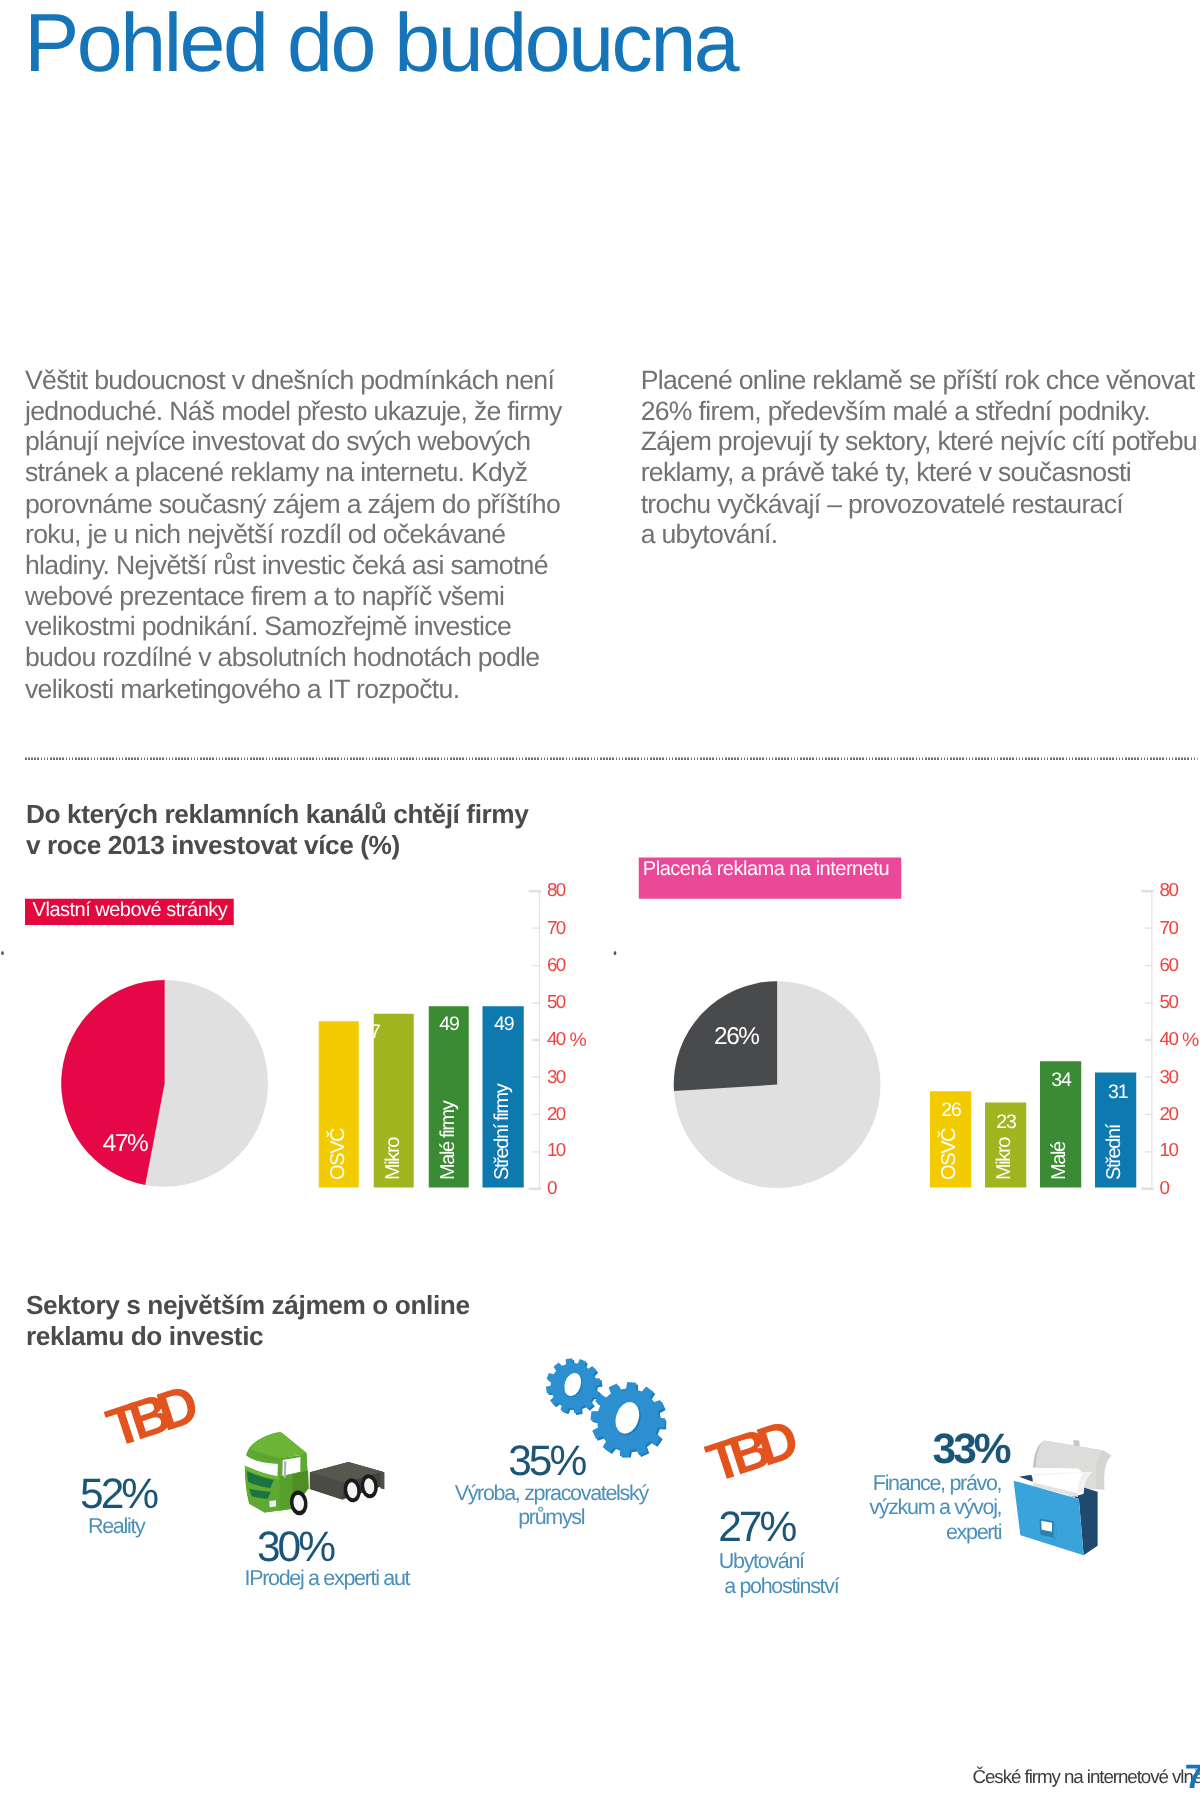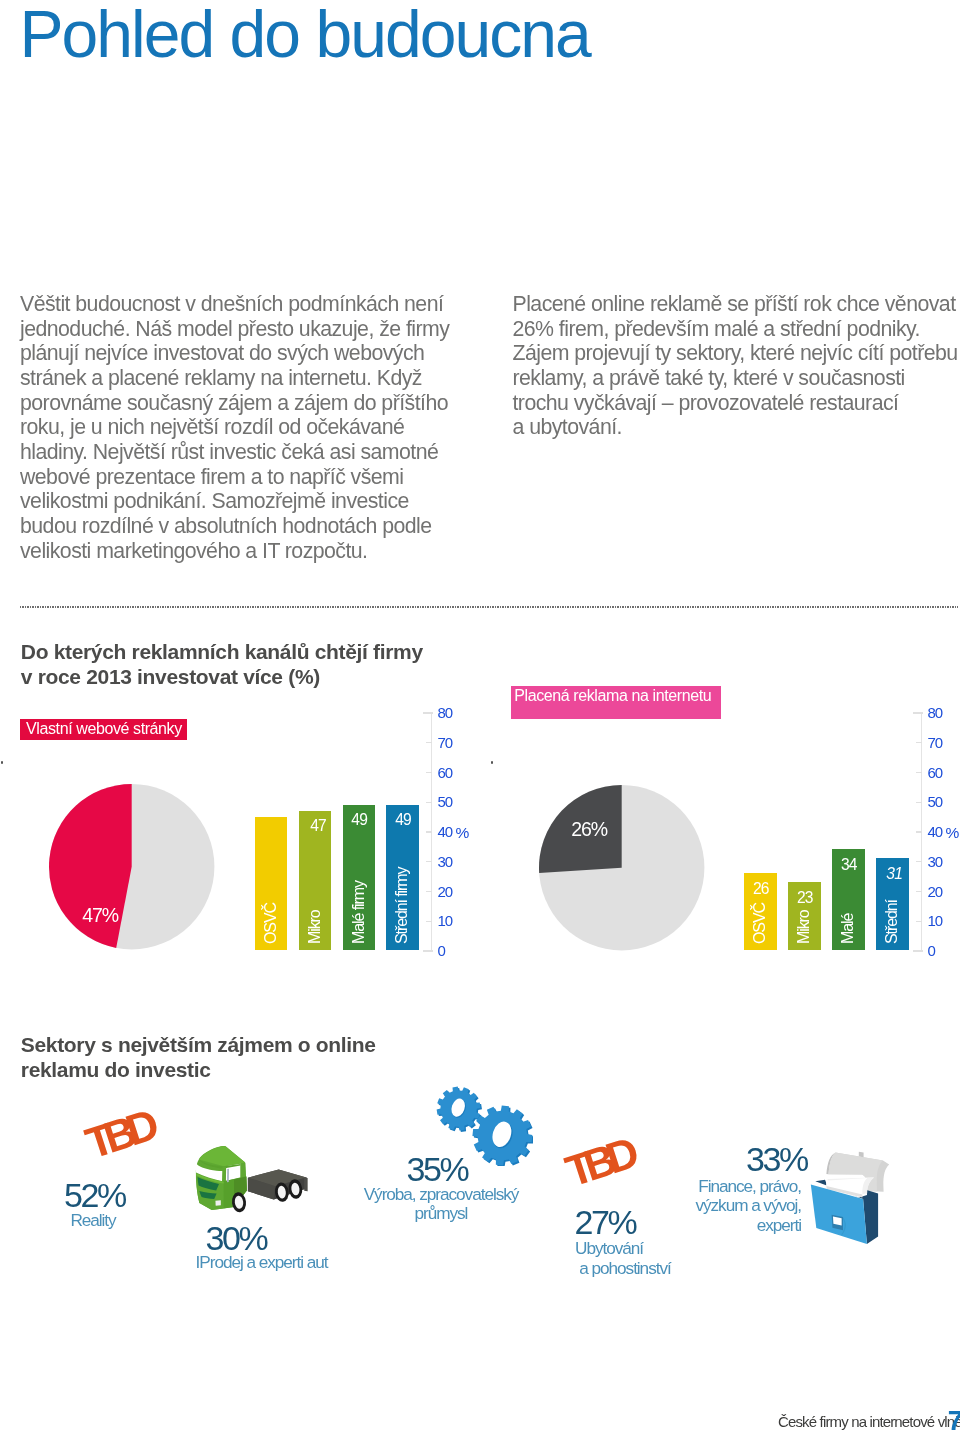--- a/index.html
+++ b/index.html
@@ -26,21 +26,21 @@
 
   
   .chip{position:absolute;color:#fff;font-size:16px;line-height:20.3px;
         letter-spacing:-0.4px;white-space:nowrap;box-sizing:border-box;text-align:left;}
   .pieWrap{position:absolute;}
   .pieWrap svg{display:block;}
   .pieLabel{position:absolute;color:#fff;font-size:19.5px;line-height:20px;
             letter-spacing:-1.1px;white-space:nowrap;}
   .axisline{position:absolute;width:1.2px;background:#E4E4E4;}
   .tick{position:absolute;height:1.2px;background:#E0E0E0;}
-  .tlab{position:absolute;font-size:15px;color:#1d4ed8;line-height:16px;
+  .tlab{position:absolute;font-size:15px;color:#ef4444;line-height:16px;
         letter-spacing:-1.2px;white-space:nowrap;}
   .bar{position:absolute;}
   .barval{position:absolute;color:#fff;font-size:15.6px;line-height:16px;
           letter-spacing:-0.9px;white-space:nowrap;text-align:center;text-indent:0.9px;}
   .barcat{position:absolute;color:#fff;font-size:16px;line-height:16px;letter-spacing:-1.1px;
           white-space:nowrap;transform-origin:left top;transform:rotate(-90deg);}
   .dotmark{position:absolute;width:2.5px;height:3px;background:#555;border-radius:1px;}
 
   
   .big{position:absolute;font-size:34px;line-height:34px;color:#1B5578;
@@ -122,21 +122,21 @@
       <div class="tlab" style="left:437.5px;top:764.70px;">60</div>
       <div class="tick" style="left:426.10px;top:742.15px;width:6.4px;"></div>
       <div class="tlab" style="left:437.5px;top:734.95px;">70</div>
       <div class="tick" style="left:422.50px;top:712.40px;width:10px;"></div>
       <div class="tlab" style="left:437.5px;top:705.20px;">80</div>
       <div class="tlab" style="left:455.5px;top:824.80px;font-size:15.5px;letter-spacing:0px;">%</div>
       <div class="bar" style="left:254.70px;top:816.52px;width:32.4px;height:133.88px;background:#F2CC00;"></div>
       <div class="barval" style="left:254.70px;top:785px;width:36px;">45</div>
       <div class="barcat" style="left:262.70px;top:943.60px;">OSVČ</div>
       <div class="bar" style="left:298.60px;top:810.57px;width:32.4px;height:139.83px;background:#A0B520;"></div>
-      <div class="barval" style="left:304px;top:818.17px;width:27px;">47</div>
+      <div class="barval" style="left:282px;top:818.17px;width:27px;">47</div>
       <div class="barcat" style="left:306.60px;top:943.60px;">Mikro</div>
       <div class="bar" style="left:342.50px;top:804.63px;width:32.4px;height:145.77px;background:#3B8B34;"></div>
       <div class="barval" style="left:342.50px;top:812.23px;width:32.4px;">49</div>
       <div class="barcat" style="left:350.50px;top:943.60px;">Malé firmy</div>
       <div class="bar" style="left:386.40px;top:804.63px;width:32.4px;height:145.77px;background:#0E79AE;"></div>
       <div class="barval" style="left:386.40px;top:812.23px;width:32.4px;">49</div>
       <div class="barcat" style="left:394.40px;top:943.60px;">Střední firmy</div>
       <div class="chip" style="left:510.7px;top:686px;width:210px;height:33px;background:#ec4899;padding-left:3.6px;padding-top:-0.3px;">Placená reklama na internetu</div>
       <div class="pieWrap" style="left:536.9px;top:782.5px;">
         <svg width="169.4" height="169.4" viewBox="536.9 782.5 169.4 169.4">
@@ -169,21 +169,21 @@
       <div class="bar" style="left:744.20px;top:873.05px;width:32.4px;height:77.35px;background:#F2CC00;"></div>
       <div class="barval" style="left:744.20px;top:880.65px;width:32.4px;">26</div>
       <div class="barcat" style="left:752.20px;top:943.60px;">OSVČ</div>
       <div class="bar" style="left:788.20px;top:881.98px;width:32.4px;height:68.42px;background:#A0B520;"></div>
       <div class="barval" style="left:788.20px;top:889.58px;width:32.4px;">23</div>
       <div class="barcat" style="left:796.20px;top:943.60px;">Mikro</div>
       <div class="bar" style="left:832.20px;top:849.25px;width:32.4px;height:101.15px;background:#3B8B34;"></div>
       <div class="barval" style="left:832.20px;top:856.85px;width:32.4px;">34</div>
       <div class="barcat" style="left:840.20px;top:943.60px;">Malé</div>
       <div class="bar" style="left:876.20px;top:858.17px;width:32.4px;height:92.23px;background:#0E79AE;"></div>
-      <div class="barval" style="left:876.20px;top:865.77px;width:35px;font-style:italic;">31</div>
+      <div class="barval" style="left:876.20px;top:865.77px;width:35px;">31</div>
       <div class="barcat" style="left:884.20px;top:943.60px;">Střední</div>
     </div>
 
   <div id="sectors">
       <div class="tbd" style="left:92.9px;top:1125.6px;transform:rotate(-18deg);">TBD</div>
       <div class="big" style="left:64px;top:1178px;">52%</div>
       <div class="cap" style="left:64px;top:1211.00px;width:58px;text-align:center;">Reality</div>
       <div class="icon" style="left:193px;top:1143px;width:122px;height:74px;position:absolute;"><svg width="122" height="74" viewBox="0 0 122 74" xmlns="http://www.w3.org/2000/svg">
     <g>
       <polygon points="54.9,34.7 85.7,26.6 113.3,34.4 114.4,35.0 114.4,48.3 111.2,47.4 113.3,45.6 80.7,56.5 54.9,48.2" fill="#4B4B46"></polygon>
@@ -283,21 +283,21 @@
       <path d="M21.4,38.0 L57.4,46.6 L57.4,49.6 L21.7,41.0 Z" fill="#E1E1E1"></path>
     </g>
     <g>
       <path d="M5.8,36.5 L58.1,51.1 L61.9,96.1 L11.3,80.1 Z" fill="#3BA3DC"></path>
       <path d="M26.6,66.8 L38.0,69.0 L38.0,82.2 L27.4,79.8 Z" fill="#2E7FAF"></path>
       <path d="M28.0,68.6 L36.6,70.2 L36.6,77.4 L28.4,75.8 Z" fill="#FFFFFF"></path>
       <path d="M38.2,69.4 C42.2,75.2 41.6,81.2 37.0,87.2 L36.2,86.8
                C40.2,81.0 40.8,75.4 37.6,70.0 Z" fill="#349ACF"></path>
     </g>
         </svg></div>
-      <div class="big" style="left:746px;top:1142px;">33%</div>
+      <div class="big" style="left:746px;top:1142px;font-weight:bold;">33%</div>
       <div class="cap" style="left:693px;top:1176.50px;width:108px;text-align:right;">Finance, právo,</div>
       <div class="cap" style="left:693px;top:1196.10px;width:108px;text-align:right;">výzkum a vývoj,</div>
       <div class="cap" style="left:693px;top:1215.70px;width:108px;text-align:right;">experti</div>
     </div>
 
   <div class="foot" style="left:755px;top:1412.8px;margin-left:23px;">České firmy na internetové vlně</div>
   <div class="pageno" style="left:947.8px;top:1406.5px;">7</div>
 </div>
 
 </body></html>

